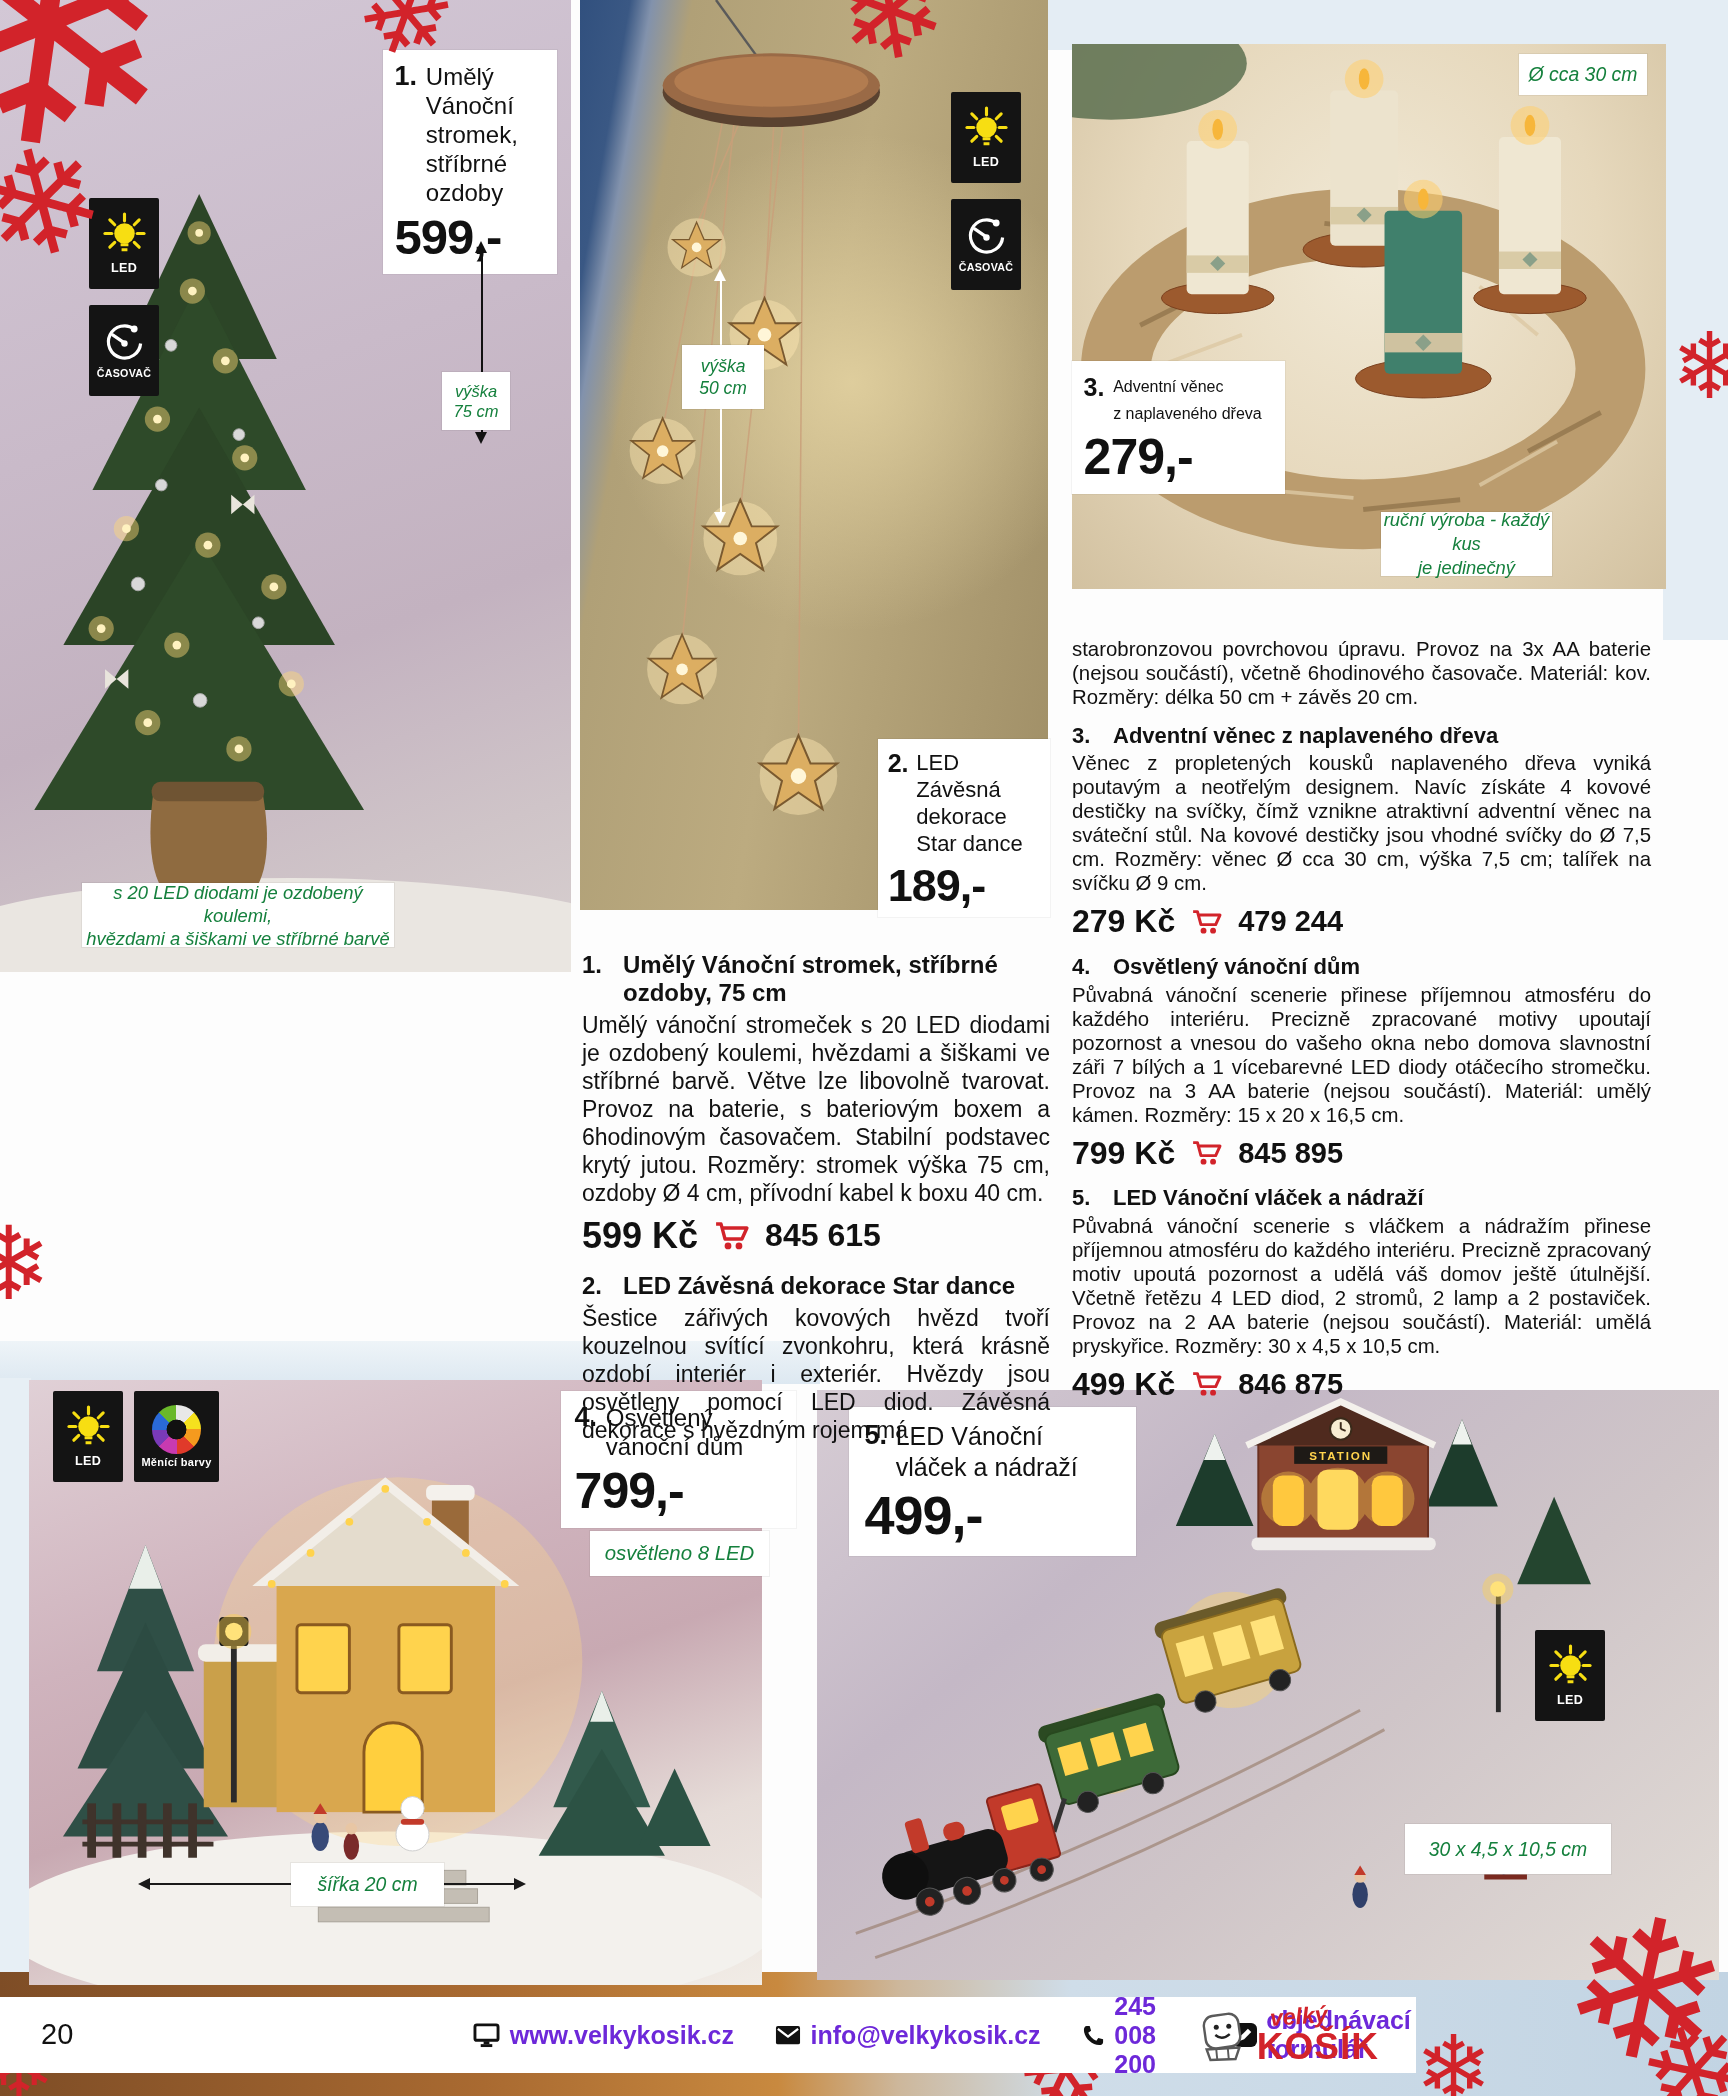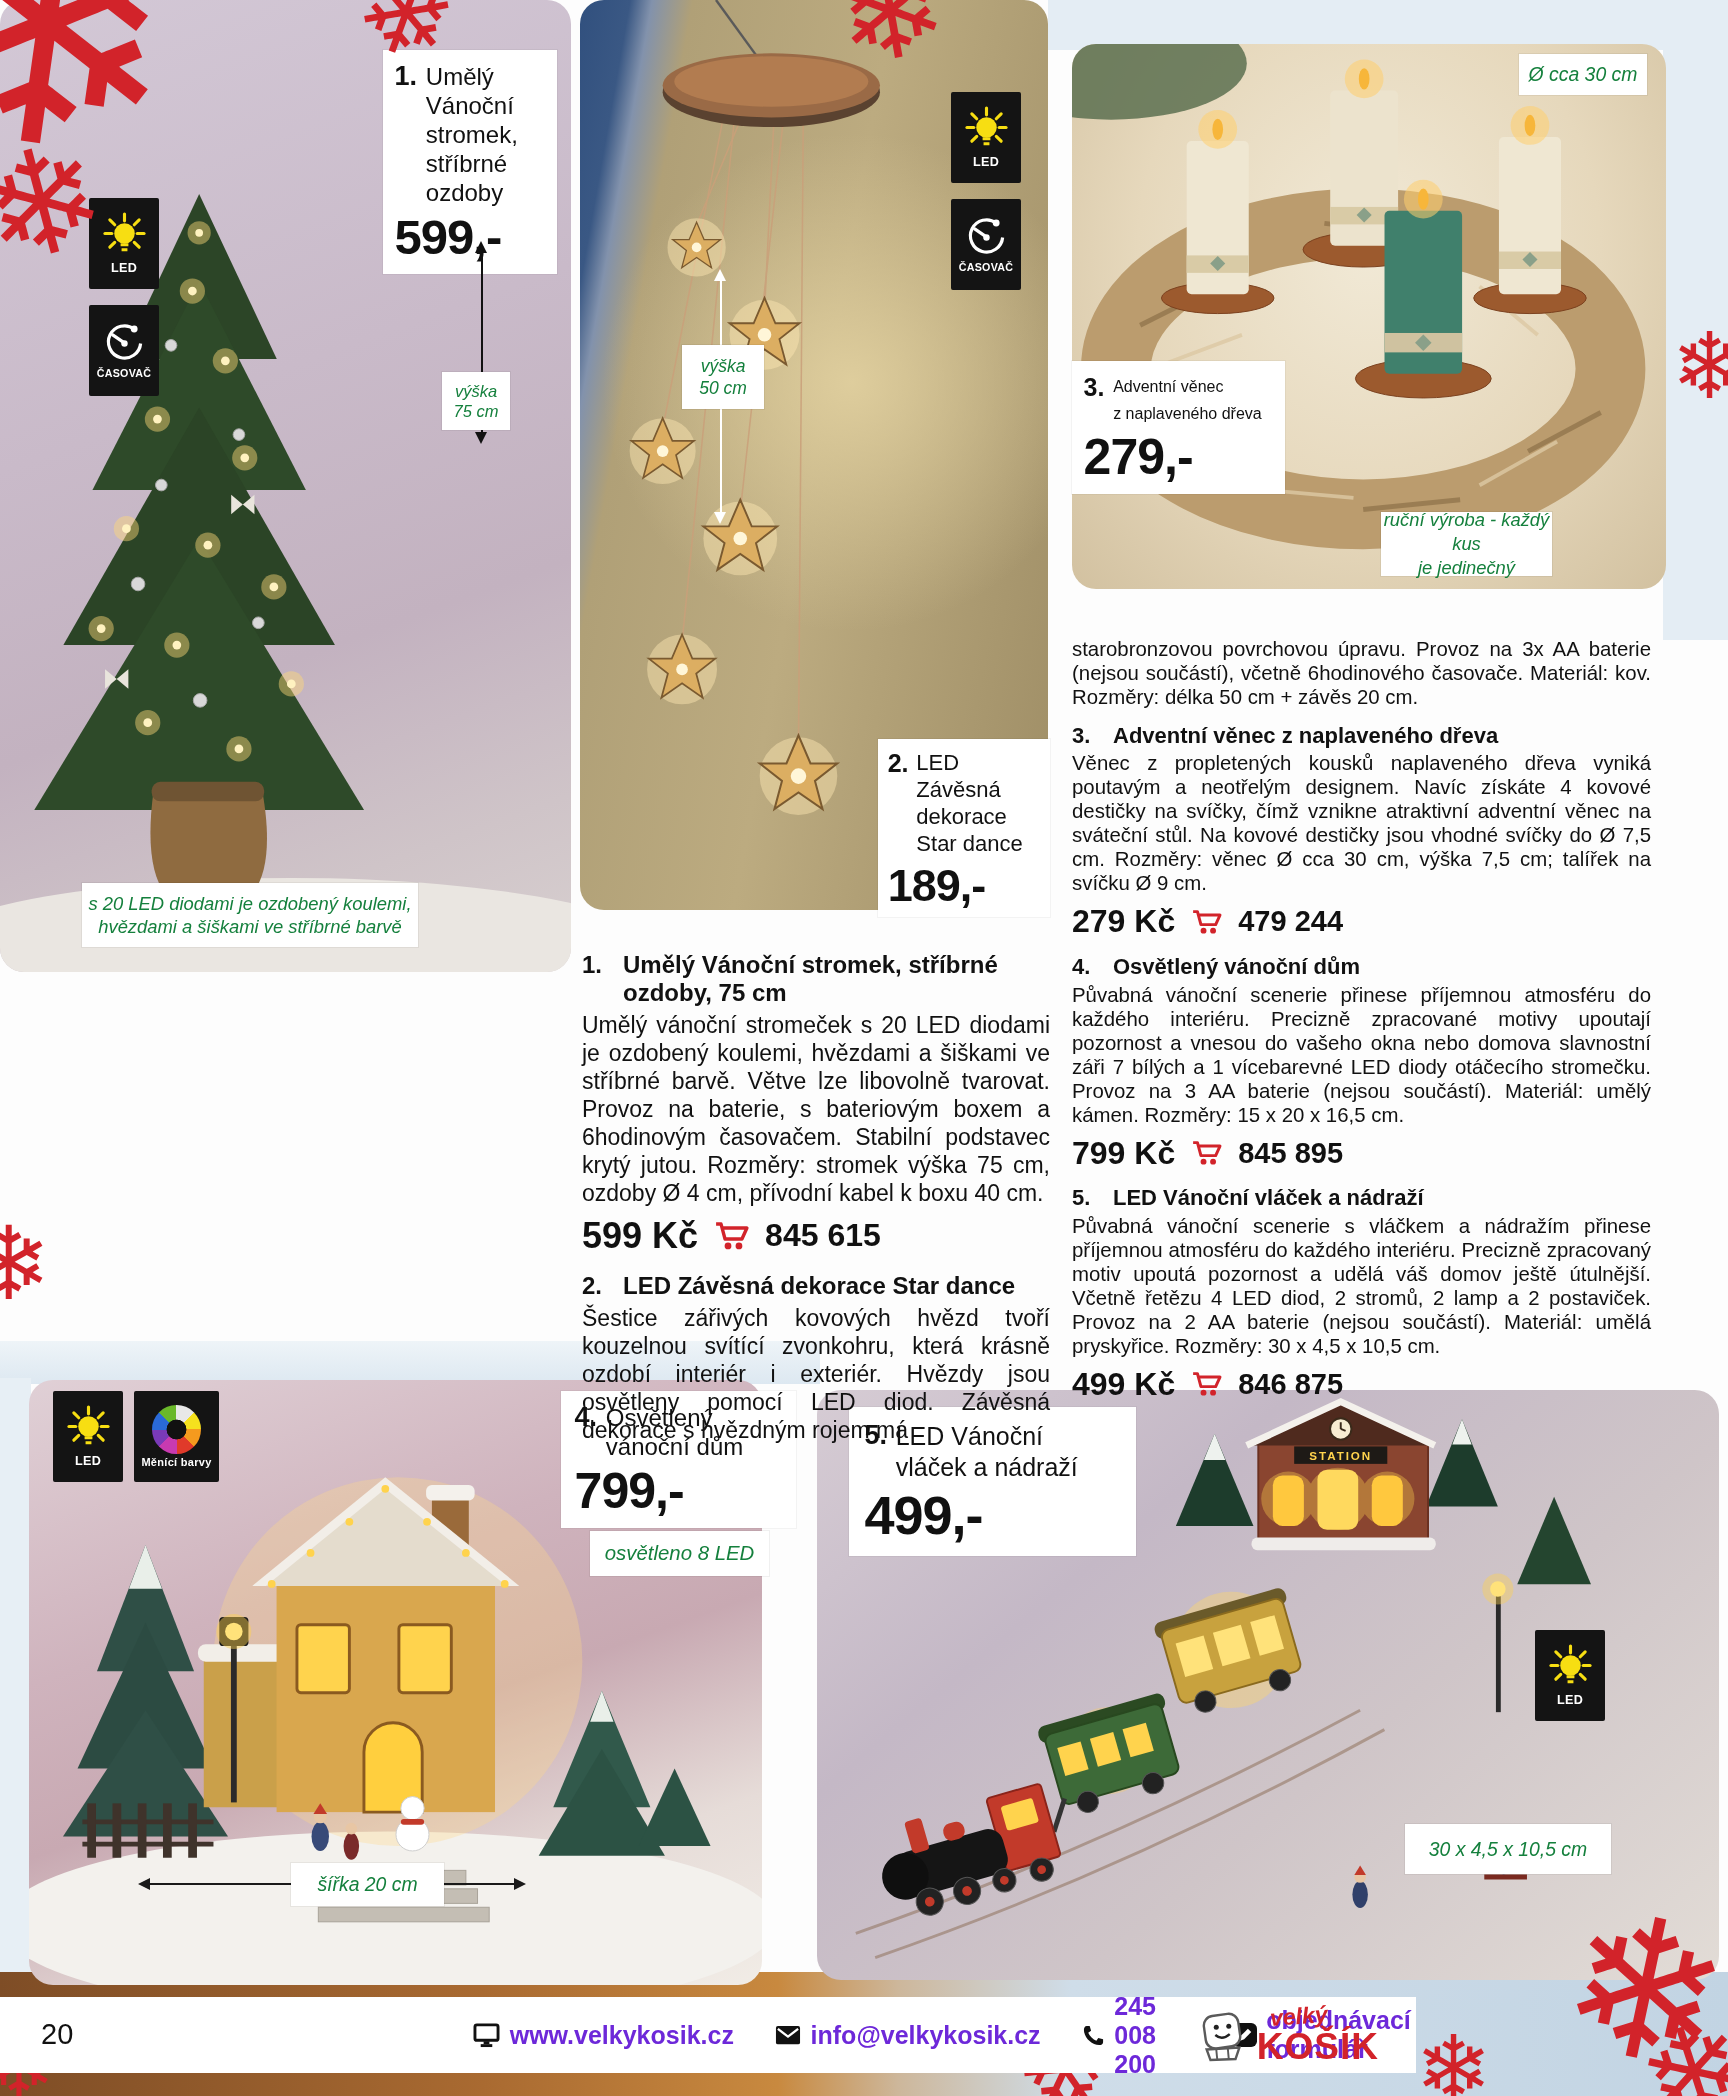--- a/index.html
+++ b/index.html
@@ -7,21 +7,21 @@
         font-family:"Liberation Sans",sans-serif;color:#111;}
   .abs{position:absolute;}
   
   .bg-top-right{left:1048px;top:0;width:680px;height:50px;background:#e4edf4;}
   .bg-right-col{left:1663px;top:0;width:65px;height:640px;background:#e4edf4;}
   .bg-bl-strip{left:0;top:1341px;width:820px;height:43px;background:linear-gradient(#eef4f8,#dde8f1);}
   .bg-left-edge{left:0;top:1378px;width:31px;height:621px;background:#e7eff5;}
   .bg-bottom-strip{left:0;top:1972px;width:1728px;height:124px;
      background:linear-gradient(90deg,#7e4d26 0%,#a96a31 28%,#c8893f 45%,#cdb79b 52%,#cfdde9 62%,#c2d4e3 100%);}
   
-  .photo{position:absolute;overflow:hidden;border-radius:24px;}
+  .photo{position:absolute;overflow:hidden;}
   #photo1{left:0;top:0;width:571px;height:972px;
      background:linear-gradient(160deg,#d3c8d6 0%,#c9bac9 40%,#c3b2c0 65%,#cfc4c8 85%,#d8d0d0 100%);}
   #photo2{left:580px;top:0;width:468px;height:910px;
      background:radial-gradient(circle at 58% 42%, rgba(226,209,160,.9) 0%, rgba(226,209,160,0) 42%),
        linear-gradient(100deg,#31507e 0%,#3a5884 8%,#8292ac 11.5%,#b0a077 18%,#bcab80 50%,#9f8e66 100%);}
   #photo3{left:1072px;top:44px;width:594px;height:545px;
      background:radial-gradient(ellipse at 50% 38%,#f1e9d6 0%,#e6d8bc 55%,#d2c1a0 100%);}
   #photo4{left:29px;top:1380px;width:733px;height:605px;
      background:linear-gradient(160deg,#e0d0d6 0%,#cfb3bd 35%,#c8a9b2 55%,#e6dcd8 78%,#f1ece6 100%);}
   #photo5{left:817px;top:1390px;width:902px;height:590px;
@@ -475,21 +475,21 @@
       </svg>
     <span class="blabel">LED</span>
   </div>
   <div class="badge" style="left:89px;top:305px;">
     <svg class="f-ic timerc" width="43" height="43" viewBox="0 0 44 44">
         <use href="#sym-timer"></use>
       </svg>
     <span class="blabel" style="font-size:10.7px;">ČASOVAČ</span>
   </div>
 
-  <div class="plabel" style="left:82px;top:883px;width:336px;height:64px;font-size:18.4px;line-height:23px;">s 20 LED diodami je ozdobený koulemi,
+  <div class="plabel" style="left:82px;top:883px;width:312px;height:64px;font-size:18.4px;line-height:23px;">s 20 LED diodami je ozdobený koulemi,
 hvězdami a šiškami ve stříbrné barvě</div>
 
   <div class="badge" style="left:951px;top:92px;">
     <svg class="f-ic bulb" width="43" height="47" viewBox="0 0 44 48">
         <use href="#sym-bulb"></use>
       </svg>
     <span class="blabel">LED</span>
   </div>
   <div class="badge" style="left:951px;top:199px;">
     <svg class="f-ic timerc" width="43" height="43" viewBox="0 0 44 44">

